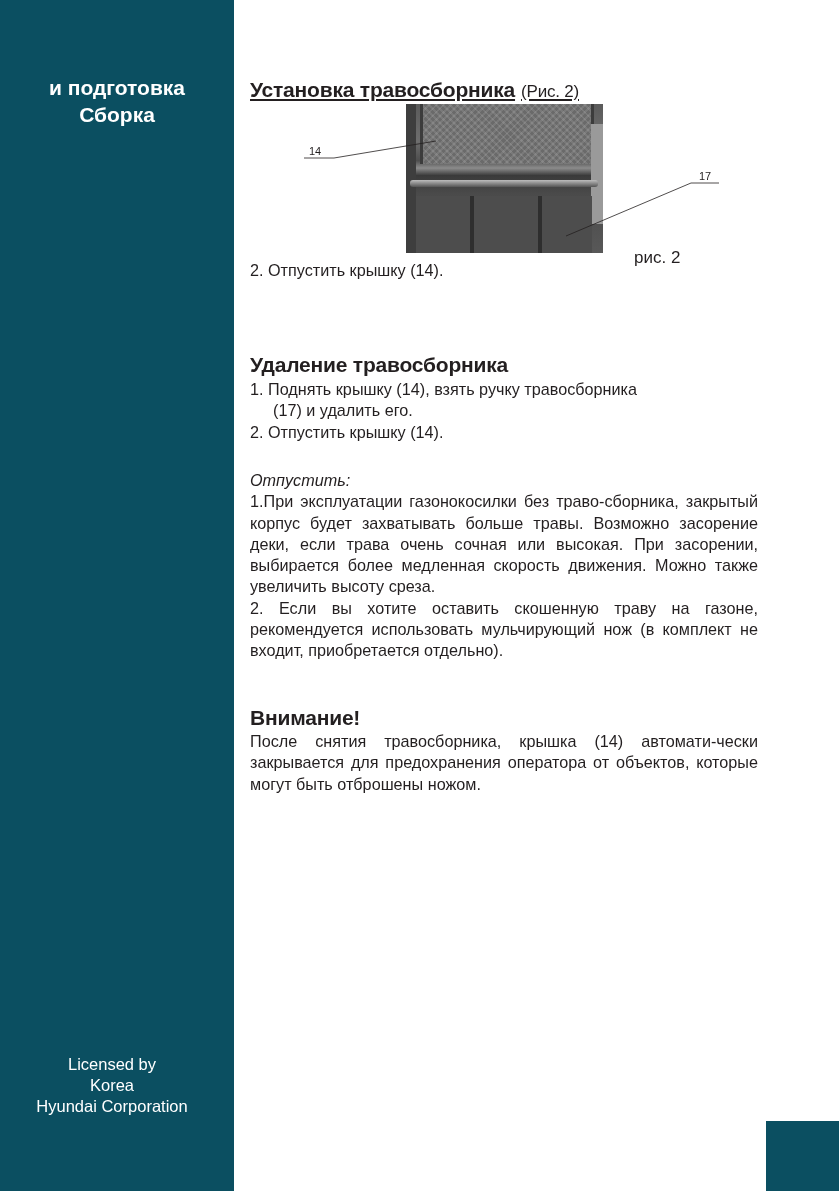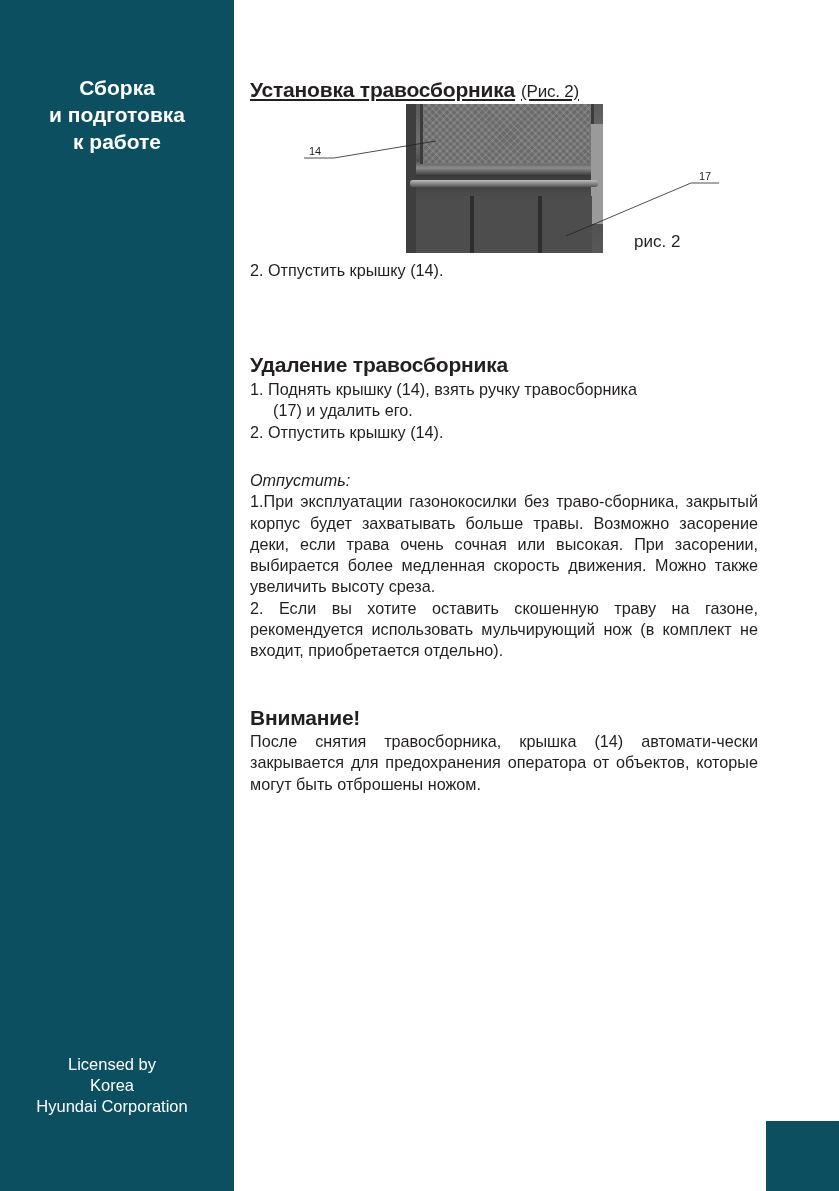--- a/index.html
+++ b/index.html
@@ -60,31 +60,30 @@
       border-radius: 3px;
     }
     .figure .bag {
       position: absolute; left: 10px; top: 92px; width: 176px; height: 57px;
       background: #4d4d4d;
     }
     .figure .strap { position: absolute; top: 92px; width: 4px; height: 57px; background: #2e2e2e; }
     .figure .side-l { position: absolute; left: 0; top: 0; width: 10px; height: 149px; background: #3e3e3e; }
     .figure .side-r { position: absolute; right: 0; top: 20px; width: 12px; height: 100px; background: #9a9a9a; }
     .callout-label { position: absolute; font-size: 11px; line-height: 12px; }
-    .fig-caption { position: absolute; left: 634px; top: 232px; font-size: 17px; }
+    .fig-caption { position: absolute; left: 634px; top: 248px; font-size: 17px; }
     svg.leaders { position: absolute; left: 0; top: 0; }
   </style>
 </head>
 <body>
 
 <div class="sidebar">
   <div class="sidebar-title">
+    <div>и подготовка</div>
     <div>Сборка</div>
-    <div>и подготовка</div>
-    <div>к работе</div>
   </div>
   <div class="license">
     <div>Licensed by</div>
     <div>Korea</div>
     <div>Hyundai Corporation</div>
   </div>
 </div>
 
 <div class="figure">
   <div class="side-l"></div>

